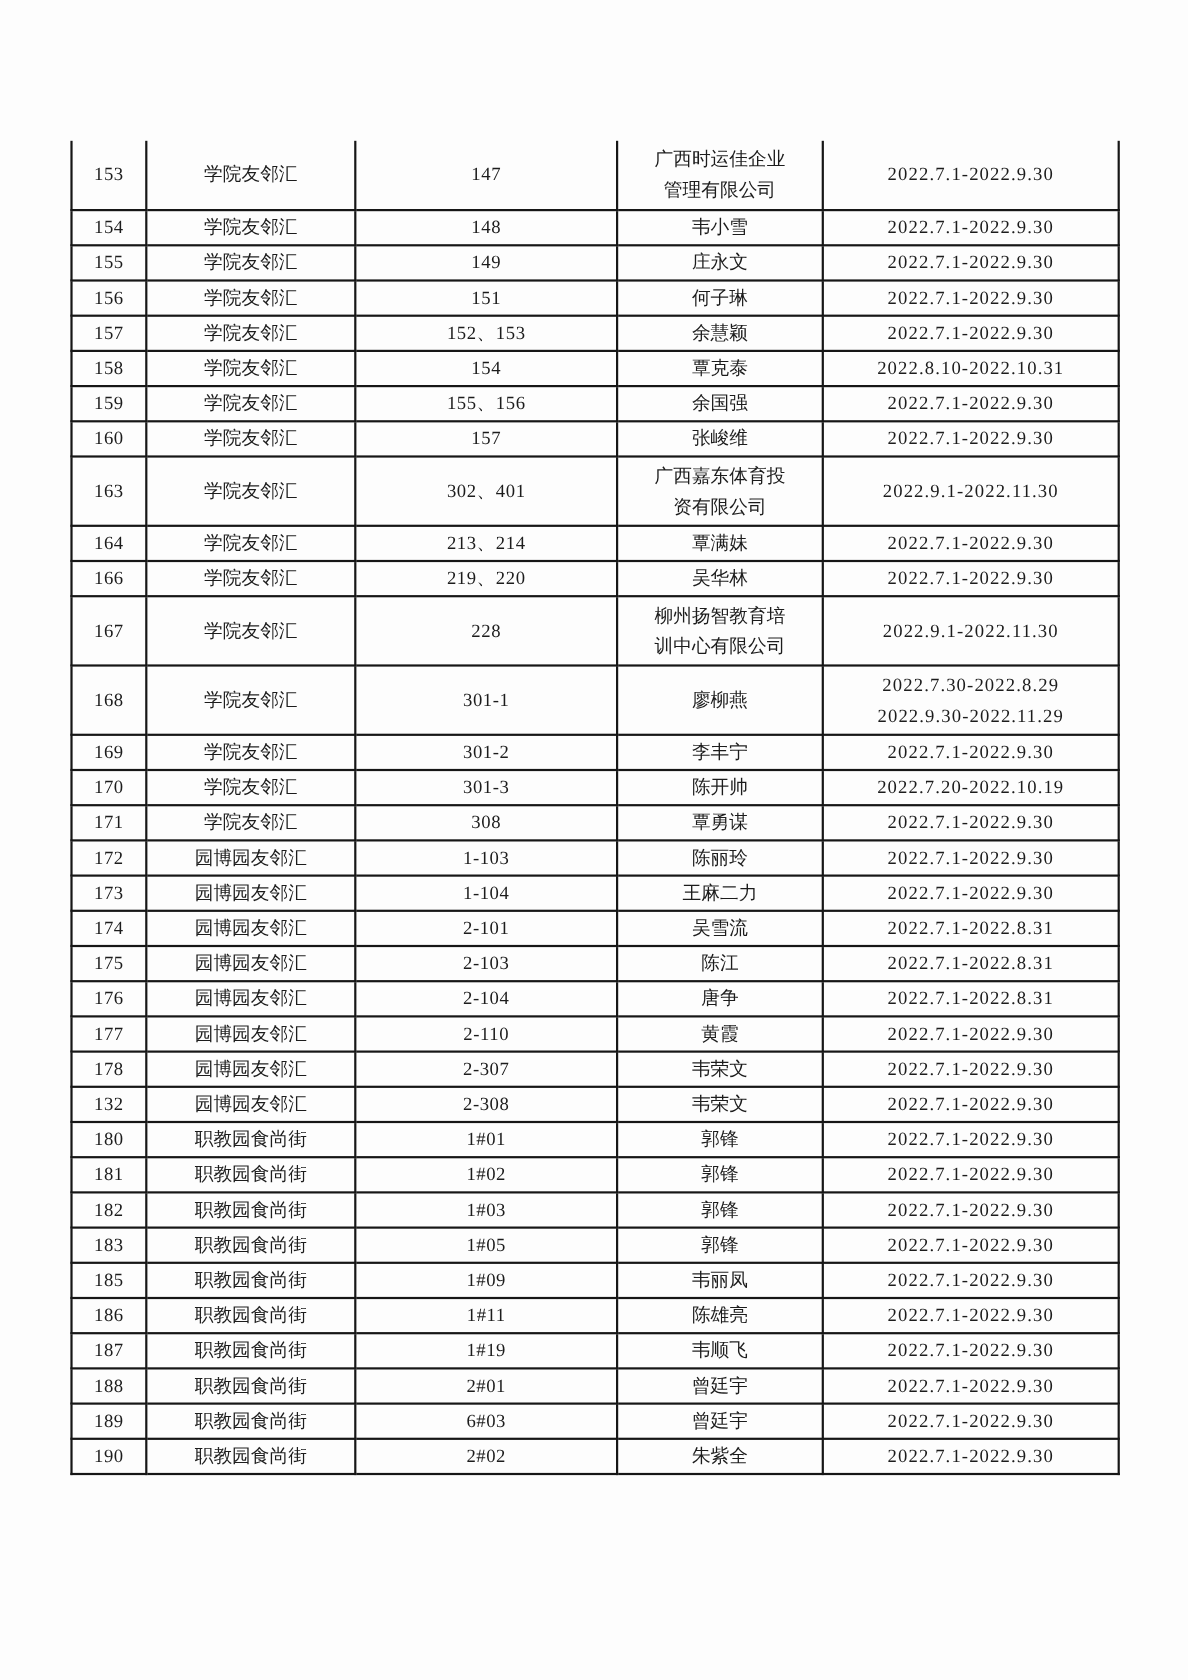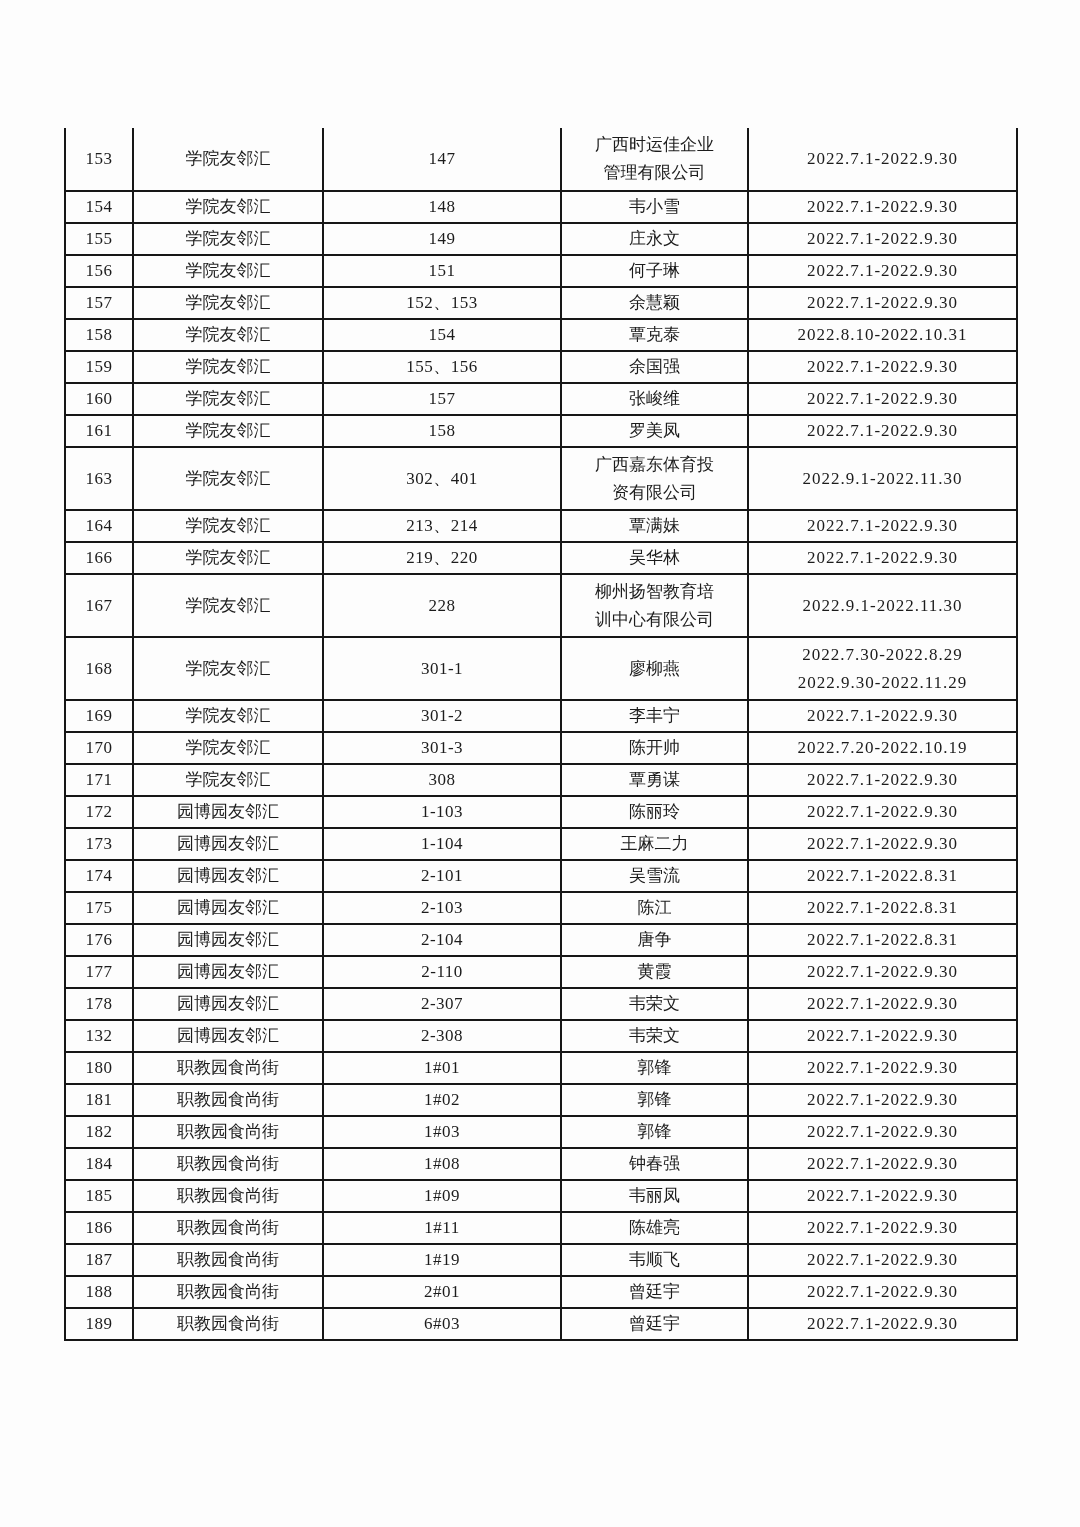--- a/index.html
+++ b/index.html
@@ -118,27 +118,20 @@
           <td>余国强</td>
           <td class="cell-period">2022.7.1-2022.9.30</td>
         </tr>
         <tr>
           <td class="cell-num">160</td>
           <td>学院友邻汇</td>
           <td class="cell-num">157</td>
           <td>张峻维</td>
           <td class="cell-period">2022.7.1-2022.9.30</td>
         </tr>
-        <tr>
-          <td class="cell-num">161</td>
-          <td>学院友邻汇</td>
-          <td class="cell-num">158</td>
-          <td>罗美凤</td>
-          <td class="cell-period">2022.7.1-2022.9.30</td>
-        </tr>
         <tr class="tall">
           <td class="cell-num">163</td>
           <td>学院友邻汇</td>
           <td class="cell-num">302、401</td>
           <td>广西嘉东体育投
 资有限公司</td>
           <td class="cell-period">2022.9.1-2022.11.30</td>
         </tr>
         <tr>
           <td class="cell-num">164</td>
@@ -262,24 +255,24 @@
           <td class="cell-period">2022.7.1-2022.9.30</td>
         </tr>
         <tr>
           <td class="cell-num">182</td>
           <td>职教园食尚街</td>
           <td class="cell-num">1#03</td>
           <td>郭锋</td>
           <td class="cell-period">2022.7.1-2022.9.30</td>
         </tr>
         <tr>
-          <td class="cell-num">184</td>
-          <td>职教园食尚街</td>
-          <td class="cell-num">1#08</td>
-          <td>钟春强</td>
+          <td class="cell-num">183</td>
+          <td>职教园食尚街</td>
+          <td class="cell-num">1#05</td>
+          <td>郭锋</td>
           <td class="cell-period">2022.7.1-2022.9.30</td>
         </tr>
         <tr>
           <td class="cell-num">185</td>
           <td>职教园食尚街</td>
           <td class="cell-num">1#09</td>
           <td>韦丽凤</td>
           <td class="cell-period">2022.7.1-2022.9.30</td>
         </tr>
         <tr>
@@ -301,17 +294,24 @@
           <td>职教园食尚街</td>
           <td class="cell-num">2#01</td>
           <td>曾廷宇</td>
           <td class="cell-period">2022.7.1-2022.9.30</td>
         </tr>
         <tr>
           <td class="cell-num">189</td>
           <td>职教园食尚街</td>
           <td class="cell-num">6#03</td>
           <td>曾廷宇</td>
+          <td class="cell-period">2022.7.1-2022.9.30</td>
+        </tr>
+        <tr>
+          <td class="cell-num">190</td>
+          <td>职教园食尚街</td>
+          <td class="cell-num">2#02</td>
+          <td>朱紫全</td>
           <td class="cell-period">2022.7.1-2022.9.30</td>
         </tr>
       </tbody>
   </table>
 </div>
 
 </body></html>

